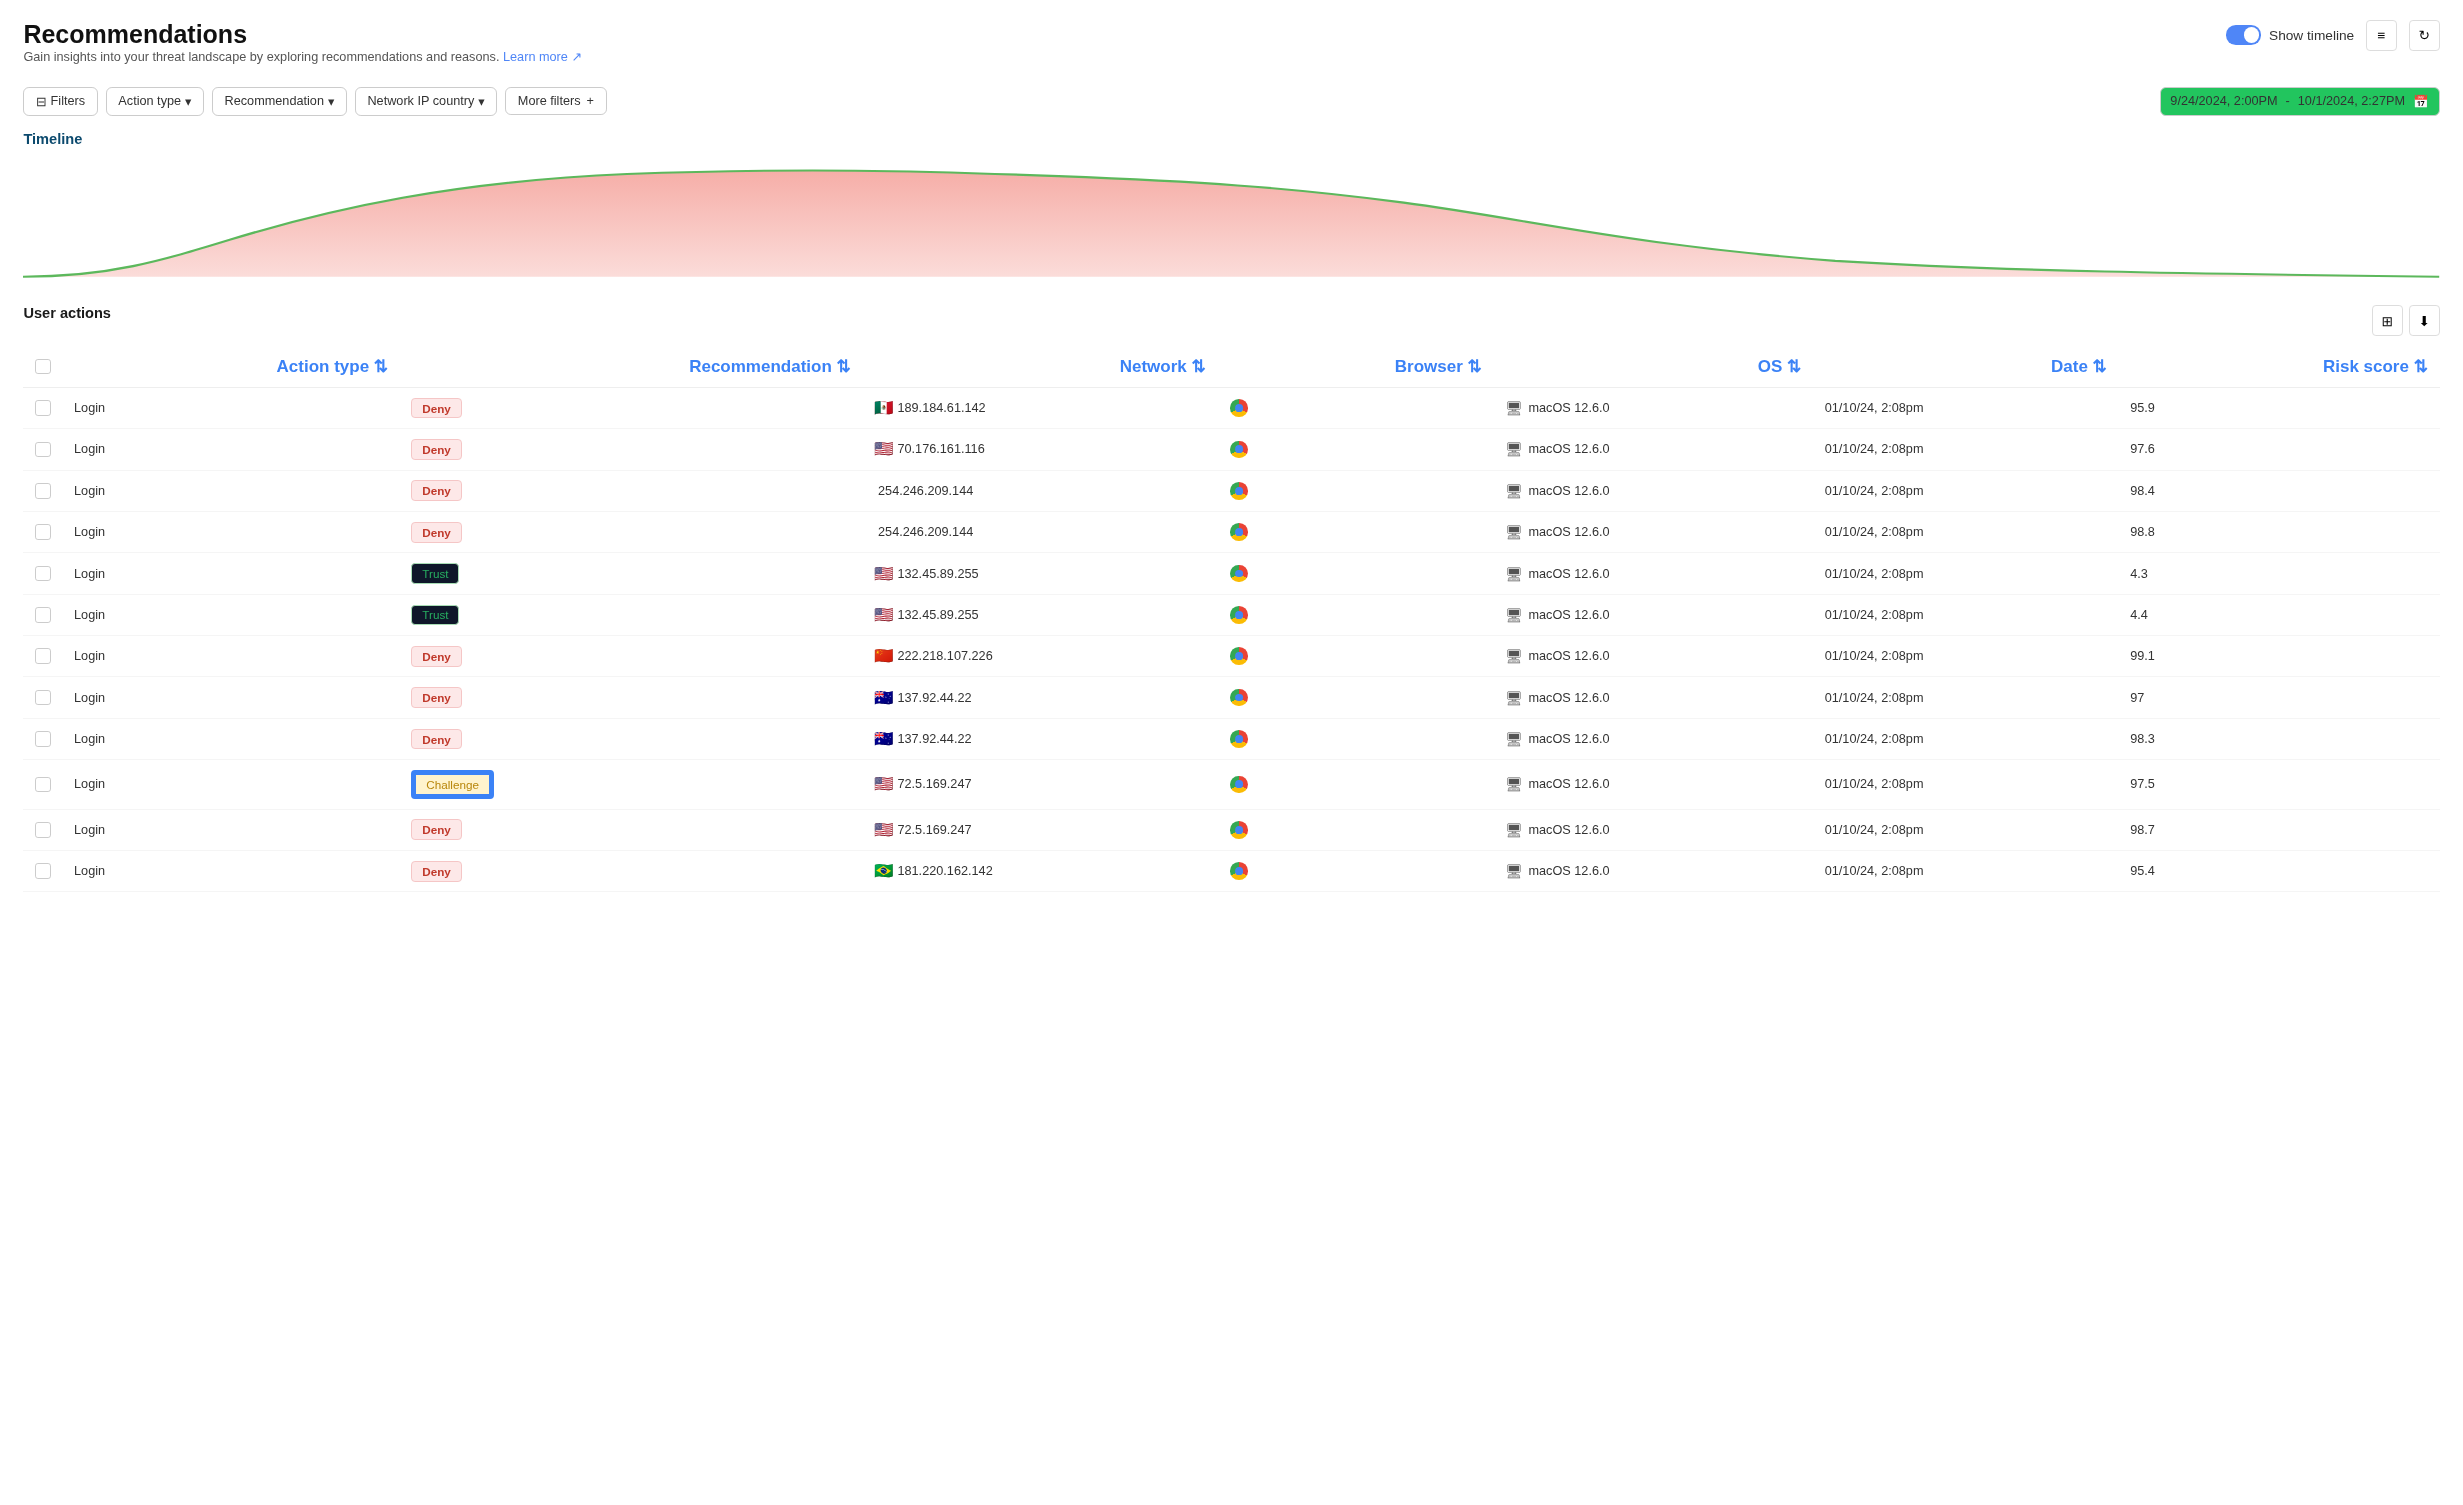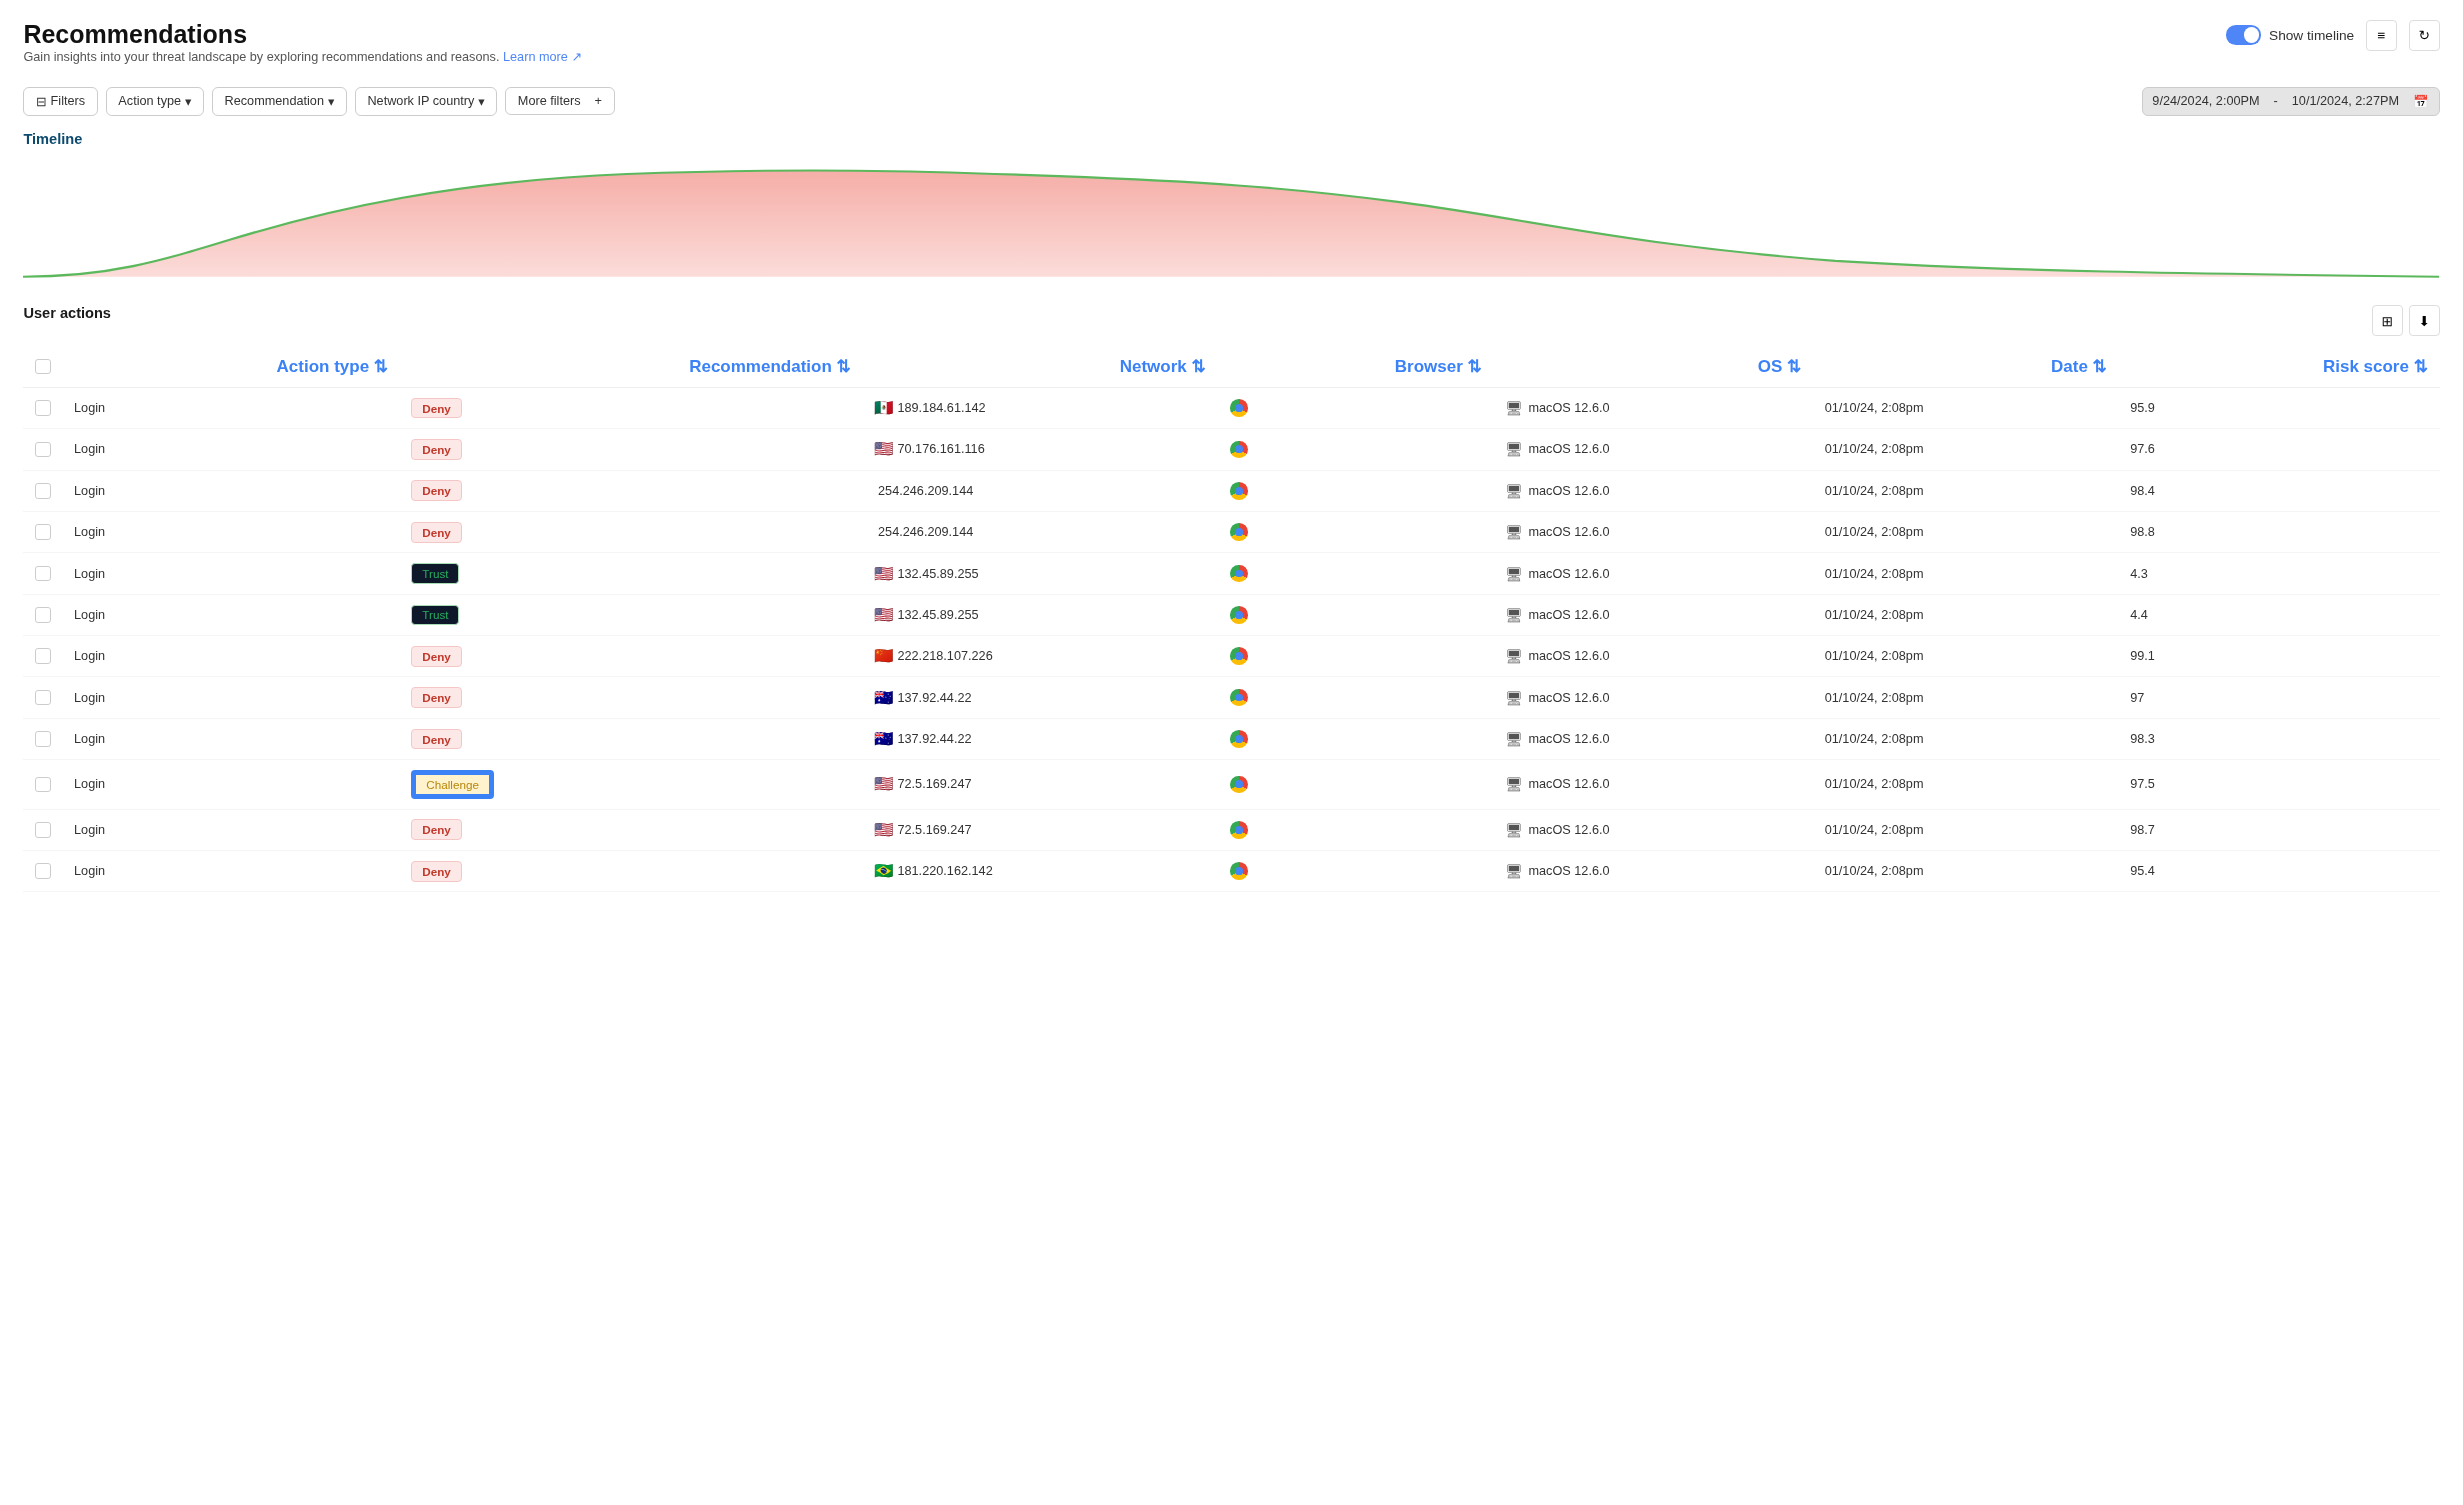--- a/index.html
+++ b/index.html
@@ -16,23 +16,23 @@
     .toggle-switch::after { content: ''; position: absolute; width: 15.6px; height: 15.6px; background: white; border-radius: 50%; top: 2px; right: 2px; }
     .toggle-label { font-size: 13.7px; color: #333; }
     
     .icon-btn { width: 31px; height: 31px; border: 1px solid #ddd; border-radius: 3.9px; background: white; cursor: pointer; display: flex; align-items: center; justify-content: center; font-size: 13.7px; }
     
     .subtitle { font-size: 12.7px; color: #555; margin-bottom: 15.6px; }
     .subtitle a { color: #4f86f7; text-decoration: none; }
     
     .filters-row { display: flex; align-items: center; gap: 7.8px; margin-bottom: 15.6px; }
     .filter-btn { display: flex; align-items: center; gap: 3.9px; padding: 5.9px 11.7px; border: 1px solid #ccc; border-radius: 5.9px; background: white; cursor: pointer; font-size: 12.7px; color: #333; }
-    .more-filters-btn { display: flex; align-items: center; gap: 14px; padding: 5.9px 11.7px; border: 1px solid #ccc; border-radius: 5.9px; background: white; cursor: pointer; font-size: 12.7px; color: #333; }
-    
-    .date-range { margin-left: auto; display: flex; align-items: center; gap: 14px; font-size: 12.7px; color: #333; border: 1px solid #ccc; border-radius: 5.9px; padding: 5.9px 9.8px; background: #e5e5e5; cursor: pointer; }
+    .more-filters-btn { display: flex; align-items: center; gap: 6px; padding: 5.9px 11.7px; border: 1px solid #ccc; border-radius: 5.9px; background: white; cursor: pointer; font-size: 12.7px; color: #333; }
+    
+    .date-range { margin-left: auto; display: flex; align-items: center; gap: 8px; font-size: 12.7px; color: #333; border: 1px solid #ccc; border-radius: 5.9px; padding: 5.9px 9.8px; background: #22c55e; cursor: pointer; }
     
     .section-title { font-size: 14.6px; font-weight: 600; margin-bottom: 7.8px; color: #0c4a6e; }
     
     .timeline-container { width: 100%; height: 127px; margin-bottom: 23.4px; position: relative; overflow: hidden; }
     
     .chart-svg { width: 100%; height: 100%; }
     
     .user-actions-header { display: flex; justify-content: space-between; align-items: flex-start; margin-bottom: 9.8px; }
     .user-actions-title { font-size: 14.6px; font-weight: 600; }
     .table-controls { display: flex; gap: 5.9px; }

